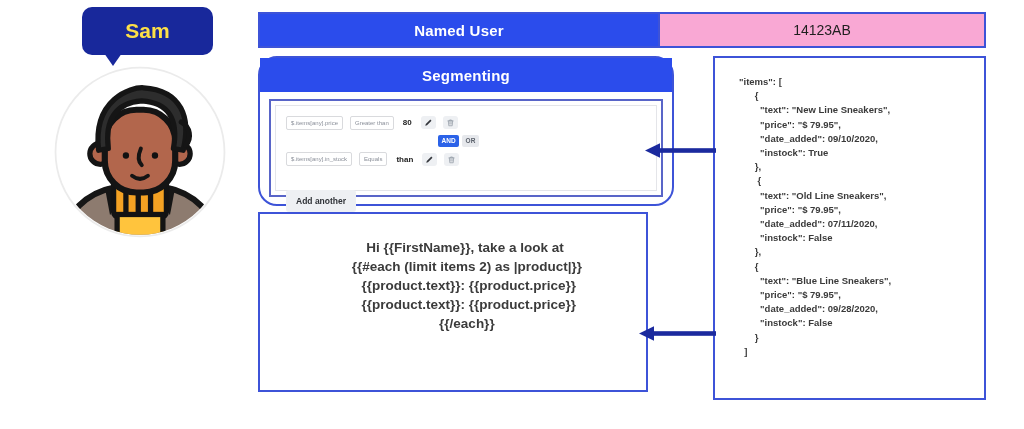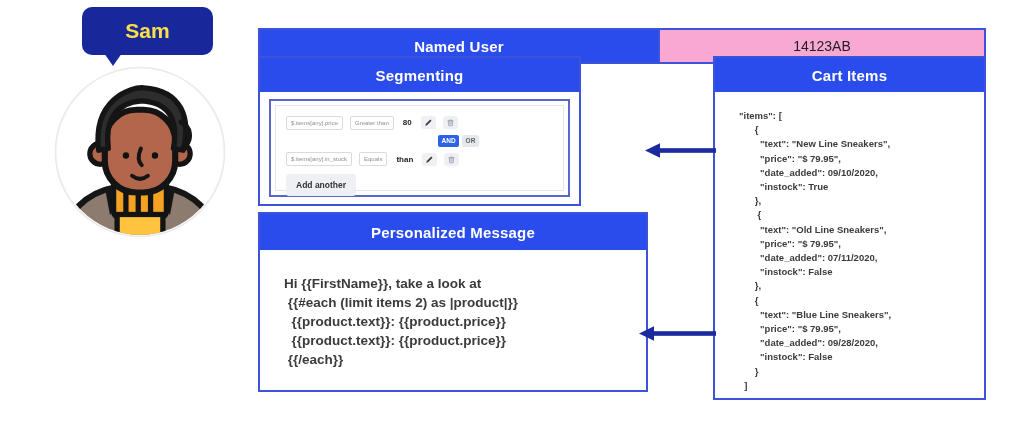--- a/index.html
+++ b/index.html
@@ -14,50 +14,50 @@
   .sam-tail{left:104px;top:53px;width:0;height:0;border-left:9px solid transparent;
     border-right:9px solid transparent;border-top:13px solid #18289b;z-index:3;}
   .avatar-wrap{left:52px;top:64px;width:176px;height:176px;}
 
   
   .panel{border:2px solid #3d53d8;background:#fff;box-sizing:border-box;}
   .panel-header{background:#2b4cec;color:#fff;font-weight:bold;font-size:15px;
     display:flex;align-items:center;justify-content:center;letter-spacing:.2px;}
 
   
-  .named-user-bar{left:258px;top:28px;width:728px;height:36px;display:flex;}
+  .named-user-bar{left:258px;top:12px;width:728px;height:36px;display:flex;}
   .nu-label{width:398px;height:100%;box-sizing:border-box;}
   .nu-value{flex:1;display:flex;align-items:center;justify-content:center;
     font-size:14px;color:#1f1f1f;border-left:2px solid #3d53d8;background:#f9a8d4;}
 
   
-  .seg-panel{left:258px;top:56px;width:323px;height:150px;}
+  .seg-panel{left:258px;top:56px;width:416px;height:150px;border-radius:19px;}
   .seg-header{height:34px;}
   .filter-outer{position:absolute;left:9px;right:9px;top:41px;bottom:7px;
     border:2px solid #5965c8;}
   .filter-card{position:absolute;inset:4px;border:1px solid #e4e5e9;background:#fff;
     padding:9px 10px;box-sizing:border-box;}
   .rule-row{display:flex;align-items:center;gap:7px;height:15px;}
   .chip{border:1px solid #d9dadd;border-radius:2px;color:#8a8f99;font-size:6px;
     padding:3px 4px;background:#fff;white-space:nowrap;line-height:1;}
   .rule-val{font-size:8px;font-weight:bold;color:#1c1c1c;margin:0 2px;}
   .icon-btn{width:15px;height:13px;border:none;border-radius:3px;background:#eef0f3;
     display:flex;align-items:center;justify-content:center;padding:0;cursor:pointer;}
   .conj-row{display:flex;gap:3px;margin:5px 0 5px 152px;align-items:center;}
   .badge{font-size:6.5px;font-weight:bold;border-radius:2px;padding:2.5px 3.5px;line-height:1;}
   .badge-and{background:#2b62e8;color:#fff;}
   .badge-or{background:#e6e8ec;color:#5b616b;}
-  .add-btn{margin-top:7px;background:#eef0f3;border:none;border-radius:3px;
+  .add-btn{margin-top:23px;background:#eef0f3;border:none;border-radius:3px;
     color:#2f3237;font-weight:bold;font-size:8.5px;padding:6px 10px;cursor:pointer;}
 
   
   .msg-panel{left:258px;top:212px;width:390px;height:180px;}
   .msg-header{height:36px;}
   .msg-pre{margin:24px 0 0 24px;font-family:"Liberation Sans",sans-serif;
-    font-size:13.5px;line-height:19px;font-weight:600;color:#3b3b3b;white-space:pre;}
+    font-size:13.5px;line-height:19px;font-weight:600;color:#3b3b3b;white-space:pre;text-align:center;}
 
   
   .cart-panel{left:713px;top:56px;width:273px;height:344px;}
   .cart-header{height:34px;}
   .cart-pre{margin:17px 0 0 24px;font-family:"Liberation Sans",sans-serif;
     font-size:9.5px;line-height:14.2px;font-weight:bold;color:#3a3a3a;white-space:pre;}
 
   .arrow{z-index:2;}
 </style>
 </head>
@@ -145,30 +145,28 @@
           </svg>
         </button>
       </div>
 
       <button class="add-btn">Add another</button>
     </div>
   </div>
 </div>
 
 <div class="abs panel msg-panel">
-  <div class="panel-header msg-header">Personalized Message</div>
   <pre class="msg-pre">Hi {{FirstName}}, take a look at
  {{#each (limit items 2) as |product|}}
   {{product.text}}: {{product.price}}
   {{product.text}}: {{product.price}}
  {{/each}}</pre>
 </div>
 
 <div class="abs panel cart-panel">
-  <div class="panel-header cart-header">Cart Items</div>
   <pre class="cart-pre">"items": [
       {
         "text": "New Line Sneakers",
         "price": "$ 79.95",
         "date_added": 09/10/2020,
         "instock": True
       },
        {
         "text": "Old Line Sneakers",
         "price": "$ 79.95",

